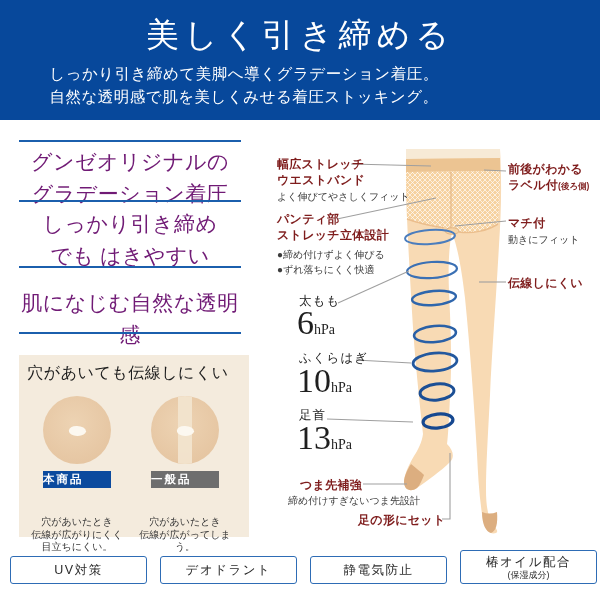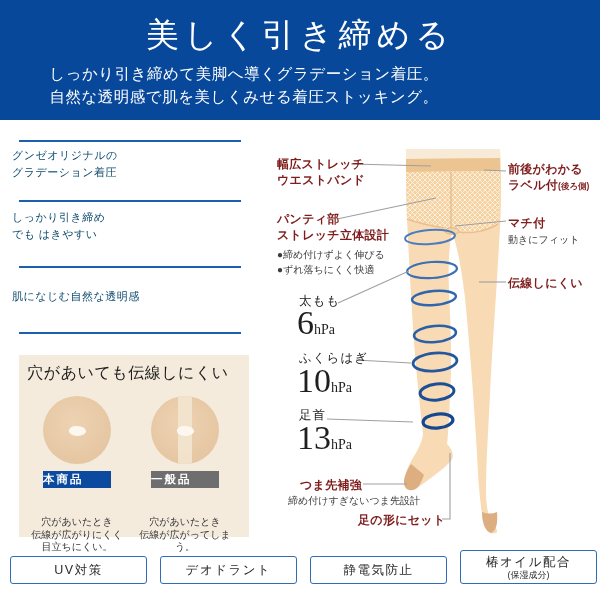--- a/index.html
+++ b/index.html
@@ -17,22 +17,22 @@
     color:#ffffff; font-size:33px; letter-spacing:5px; font-weight:400;
   }
   .banner-sub {
     position:absolute; left:0; width:488px; text-align:center;
     color:#ffffff; font-size:15.5px; letter-spacing:0.5px;
   }
 
   
   .feat-line { position:absolute; left:19px; width:222px; height:0; border-top:2px solid #1B5FAD; }
   .feat {
-    position:absolute; left:12px; width:236px; 
-    color:#0c4a6e; font-size:11px; line-height:1.5; letter-spacing:0.5px;
+    position:absolute; left:12px; width:236px; text-align:center;
+    color:#701a75; font-size:21px; line-height:1.5; letter-spacing:0.5px;
   }
 
   
   .ann-title { position:absolute; color:#7f1d1d; font-size:12px; font-weight:bold; line-height:1.36; letter-spacing:0.3px; }
   .ann-title .suffix { font-size:8.5px; font-weight:bold; letter-spacing:0; }
   .ann-desc  { position:absolute; color:#3C3C3C; font-size:10px; line-height:1.5; }
 
   .pp-part  { position:absolute; color:#222222; font-size:12.5px; letter-spacing:1px; }
   .pp-value { position:absolute; color:#1F1F1F; }
   .pp-value .num  { font-size:34px; line-height:1; }
@@ -156,20 +156,21 @@
     <div class="feat-line" style="top:266px;"></div>
     <div class="feat serif" style="top:288px;">
       <div>肌になじむ自然な透明感</div>
     </div>
     <div class="feat-line" style="top:332px;"></div>
 
     <div class="ann-title" style="left:277px; top:156px;">
       <div>幅広ストレッチ</div>
       <div>ウエストバンド</div>
     </div>
+    <div class="ann-desc" style="left:277px; top:189px;">よく伸びてやさしくフィット</div>
 
     <div class="ann-title" style="left:277px; top:211px;">
       <div>パンティ部</div>
       <div>ストレッチ立体設計</div>
     </div>
     <div class="ann-desc" style="left:277px; top:247px;">●締め付けずよく伸びる</div>
     <div class="ann-desc" style="left:277px; top:262px;">●ずれ落ちにくく快適</div>
 
     <div class="pp-part serif" style="left:299px; top:293px;">太もも</div>
     <div class="pp-value serif" style="left:297px; top:306px;"><span class="num">6</span><span class="unit">hPa</span></div>

